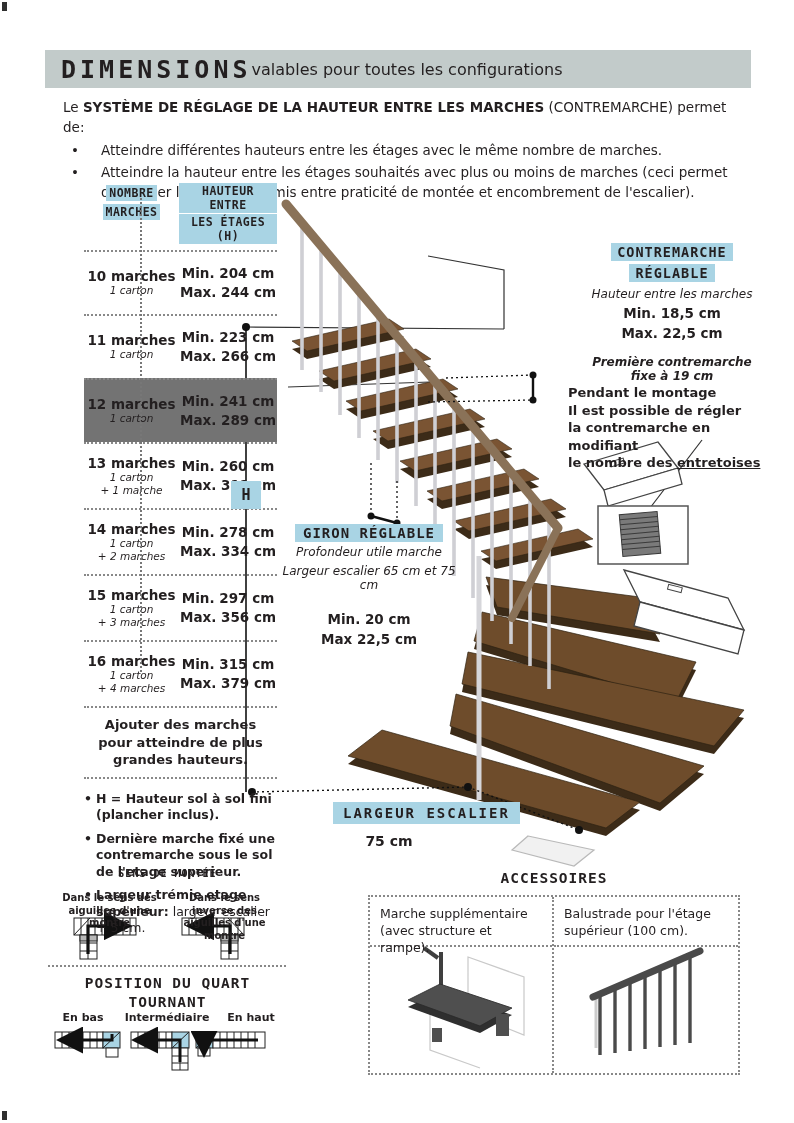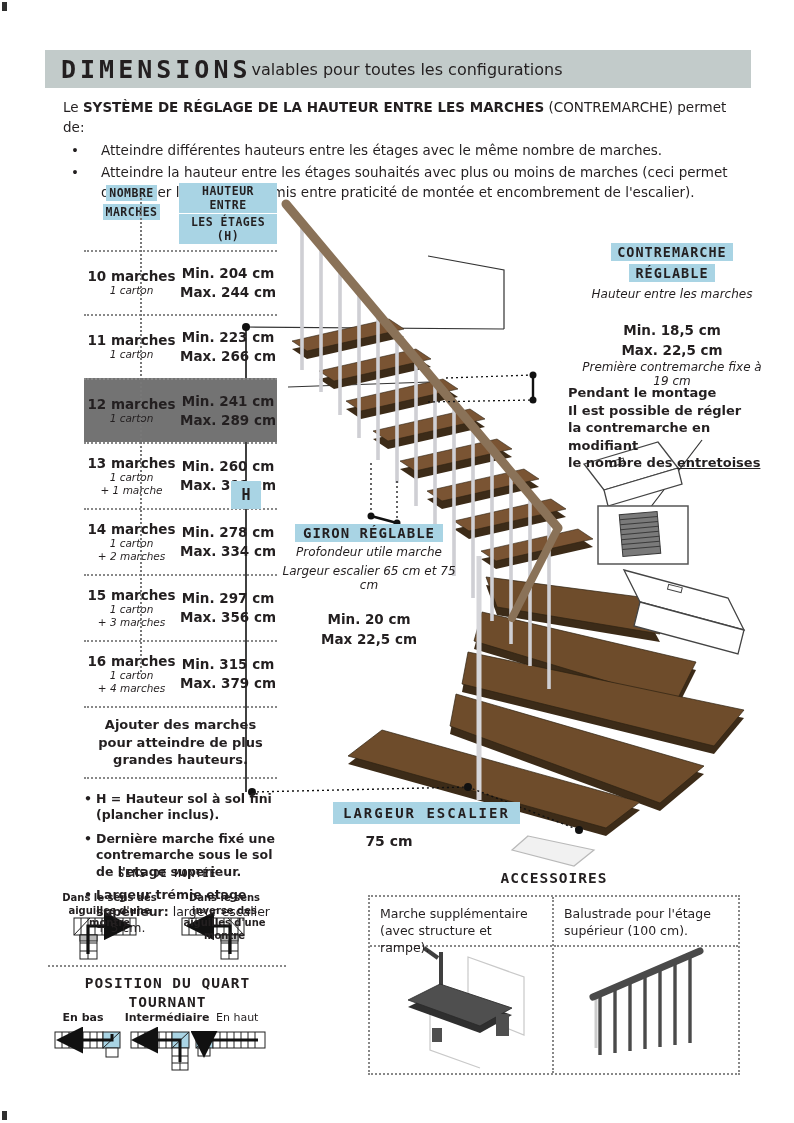--- a/index.html
+++ b/index.html
@@ -40,40 +40,40 @@
   .t-foot{border-top:2px dotted #888;border-bottom:2px dotted #888;
           font-size:13px;font-weight:bold;text-align:center;padding:8px 2px;line-height:1.35;}
   .t-notes{padding-top:12px;font-size:12.5px;line-height:1.32;}
   .note-row{display:flex;margin-bottom:7px;}
   .note-dot{width:12px;flex:none;font-weight:bold;}
 
   
   .contrem{left:578px;top:242px;width:188px;text-align:center;}
   .contrem .hl{font-size:13.5px;letter-spacing:1px;padding:1px 6px;margin-bottom:2px;}
   .small-it{font-size:12px;font-style:italic;margin-top:3px;}
-  .minmax{font-size:13.5px;font-weight:bold;line-height:1.45;margin-top:20px;}
+  .minmax{font-size:13.5px;font-weight:bold;line-height:1.45;margin-top:3px;}
   .montage{left:568px;top:384px;width:216px;text-align:left;font-size:13px;font-weight:bold;line-height:1.35;}
   .giron{left:278px;top:523px;width:182px;text-align:center;}
   .giron .hl{font-size:14px;letter-spacing:1px;padding:1px 8px;}
   .largeur-label{left:333px;top:802px;}
   .largeur-label .hl{font-size:14px;letter-spacing:2px;padding:3px 10px;}
   .largeur-value{left:333px;top:833px;width:112px;text-align:center;font-size:14px;font-weight:bold;}
   .hbox{left:231px;top:481px;width:30px;height:28px;background:#a9d4e4;
         display:flex;align-items:center;justify-content:center;font-size:15px;}
 
   
   .sens-title{left:60px;top:868px;width:215px;text-align:center;font-size:10px;letter-spacing:1px;}
   .sens-labels{left:52px;top:892px;width:230px;display:flex;}
   .sens-label{width:50%;text-align:center;font-size:10px;font-weight:bold;line-height:1.25;}
   .sens-divider{left:48px;top:965px;width:238px;border-top:2px dotted #888;}
   .pos-title{left:60px;top:974px;width:215px;text-align:center;font-size:14.5px;letter-spacing:1px;line-height:1.3;}
   .pos-labels{left:48px;top:1011px;width:238px;display:flex;}
   .pos-label1{width:70px;text-align:center;font-size:11px;font-weight:bold;}
   .pos-label2{width:98px;text-align:center;font-size:11px;font-weight:bold;}
-  .pos-label3{width:70px;font-size:11px;font-weight:normal;}
+  .pos-label3{width:70px;text-align:center;font-size:11px;font-weight:bold;}
 
   
   .acc-title{left:368px;top:870px;width:372px;text-align:center;font-size:14.5px;letter-spacing:1px;}
   .acc-box{left:368px;top:895px;width:372px;height:180px;border:2px dotted #888;box-sizing:border-box;display:flex;}
   .acc-cell{width:50%;box-sizing:border-box;}
   .acc-cell.first{border-right:2px dotted #888;}
   .acc-text{border-bottom:2px dotted #888;padding:9px 10px;font-size:12.5px;line-height:1.35;height:50px;box-sizing:border-box;}
   svg{display:block;}
 </style>
 </head>
@@ -418,21 +418,21 @@
   <div class="abs tbl-divider"></div>
 
   <div class="abs contrem">
     <span class="hl mono">CONTREMARCHE</span><br>
     <span class="hl mono">RÉGLABLE</span>
     <div class="small-it">Hauteur entre les marches</div>
     <div class="minmax">
       <span>Min. 18,5 cm</span><br>
       <span>Max. 22,5 cm</span>
     </div>
-    <div class="small-it" style="margin-top:0;">Première contremarche fixe à 19 cm</div>
+    <div class="small-it" style="margin-top:12px;font-weight:bold;">Première contremarche fixe à 19 cm</div>
   </div>
 
   <div class="abs montage">
     <div>Pendant le montage</div>
     <div>Il est possible de régler</div>
     <div>la contremarche en modifiant</div>
     <div><span>le nombre des </span><span style="text-decoration:underline;">entretoises</span></div>
   </div>
 
   <div class="abs giron">

